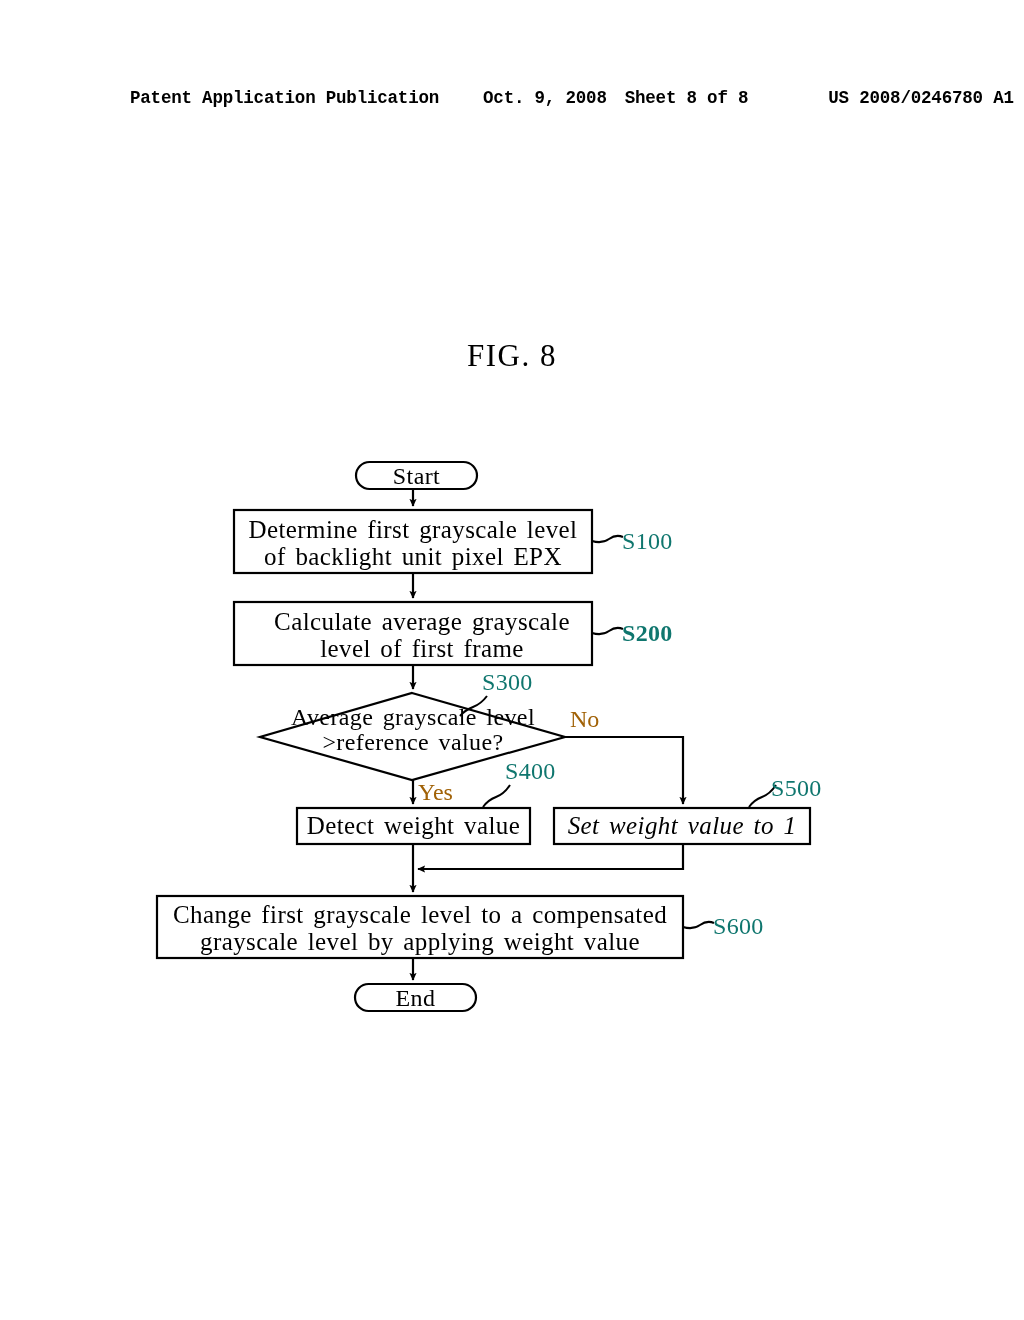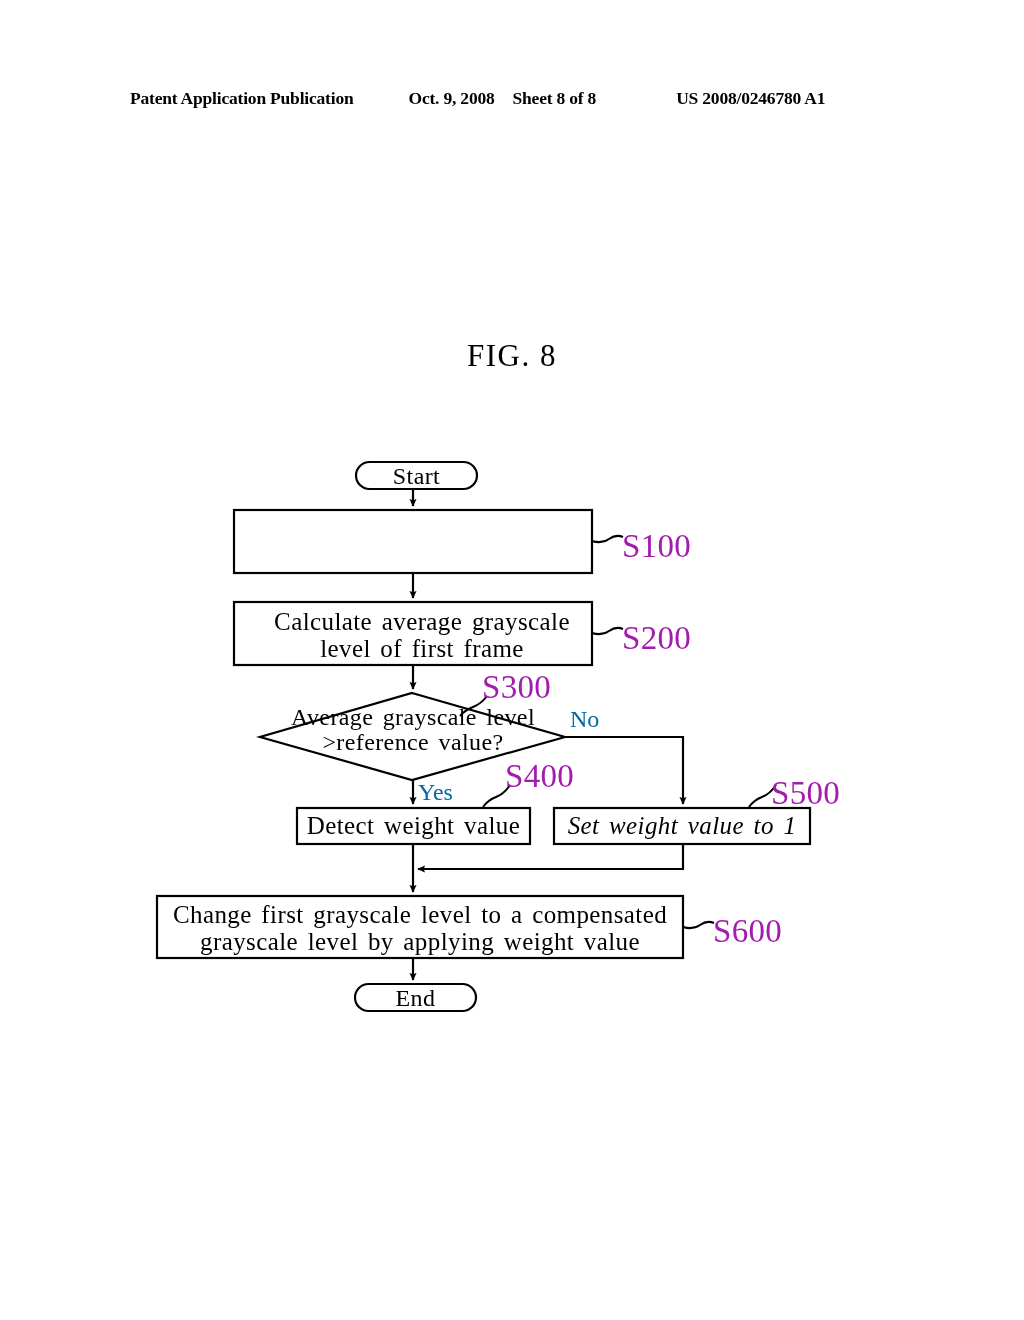--- a/index.html
+++ b/index.html
@@ -20,28 +20,28 @@
 
   
   #header {
     position: absolute;
     left: 130px;
     top: 88px;
     width: 764px;
     height: 26px;
     display: flex;
     align-items: baseline;
-    font-family: Liberation Serif, serif;
+    font-family: Liberation Mono, monospace;
     font-weight: bold;
     font-size: 17.5px;
     letter-spacing: -0.2px;
     white-space: nowrap;
   }
   #header .h-pub   { }
-  #header .h-date  { margin-left: 55px; }
+  #header .h-date  { margin-left: 44px; }
   #header .h-sheet { margin-left: 18px; }
   #header .h-num   { margin-left: 80px; }
 
   
   #fig-title {
     position: absolute;
     left: 0;
     top: 338px;
     width: 1024px;
     text-align: center;
@@ -86,28 +86,28 @@
     font-size: 24px;
   }
   .dec-text {
     font-size: 24px;
     line-height: 1.05;
   }
   .edge-label {
     position: absolute;
     font-family: "Liberation Serif", "DejaVu Serif", serif;
     font-size: 24px;
-    color: #0369a1;
+    color: #a16207;
     white-space: nowrap;
   }
   .step-label {
     position: absolute;
     font-family: "Liberation Serif", "DejaVu Serif", serif;
-    font-size: 33px;
-    color: #a21caf;
+    font-size: 24px;
+    color: #0f766e;
     letter-spacing: 0.3px;
     white-space: nowrap;
   }
 </style>
 </head>
 <body>
 
 <div id="page">
 
   <div id="header">
@@ -170,35 +170,37 @@
         <path d="M487 696 q-6 8 -14 11 q-8 3 -13 9" stroke-width="2"></path>
         <path d="M510 785 q-6 9 -14 12 q-8 3 -13 10" stroke-width="2"></path>
         <path d="M776 785 q-6 9 -14 12 q-8 3 -13 10" stroke-width="2"></path>
         <path d="M683 927 q10 3 17 -2 q7 -5 14 -2" stroke-width="2"></path>
       </g>
     </svg>
 
     <div class="node-text term-text" style="left:356px; top:464px; width:121px;">Start</div>
     <div class="node-text term-text" style="left:355px; top:986px; width:121px;">End</div>
 
+    <div class="node-text proc-text" style="left:234px; top:516px; width:358px;">Determine first grayscale level
+of backlight unit pixel EPX</div>
     <div class="node-text proc-text" style="left:243px; top:608px; width:358px;">Calculate average grayscale
 level of first frame</div>
 
     <div class="node-text dec-text" style="left:248px; top:705px; width:330px;">Average grayscale level
 &gt;reference value?</div>
 
     <div class="node-text proc-text" style="left:297px; top:812px; width:233px;">Detect weight value</div>
     <div class="node-text proc-text" style="left:554px; top:812px; width:256px;font-style:italic;">Set weight value to 1</div>
     <div class="node-text proc-text" style="left:157px; top:901px; width:526px;text-align:center;">Change first grayscale level to a compensated
 grayscale level by applying weight value</div>
 
     <div class="edge-label" style="left:418px; top:779px;">Yes</div>
     <div class="edge-label" style="left:570px; top:706px;">No</div>
 
     <div class="step-label" style="left:622px; top:528px;">S100</div>
-    <div class="step-label" style="left:622px; top:620px;">S200</div>
+    <div class="step-label" style="left:622px; top:620px;font-weight:bold;">S200</div>
     <div class="step-label" style="left:482px; top:669px;">S300</div>
     <div class="step-label" style="left:505px; top:758px;">S400</div>
     <div class="step-label" style="left:771px; top:758px;margin-top:17px;">S500</div>
     <div class="step-label" style="left:713px; top:913px;">S600</div>
 
   </div>
 </div>
 
 </body></html>

